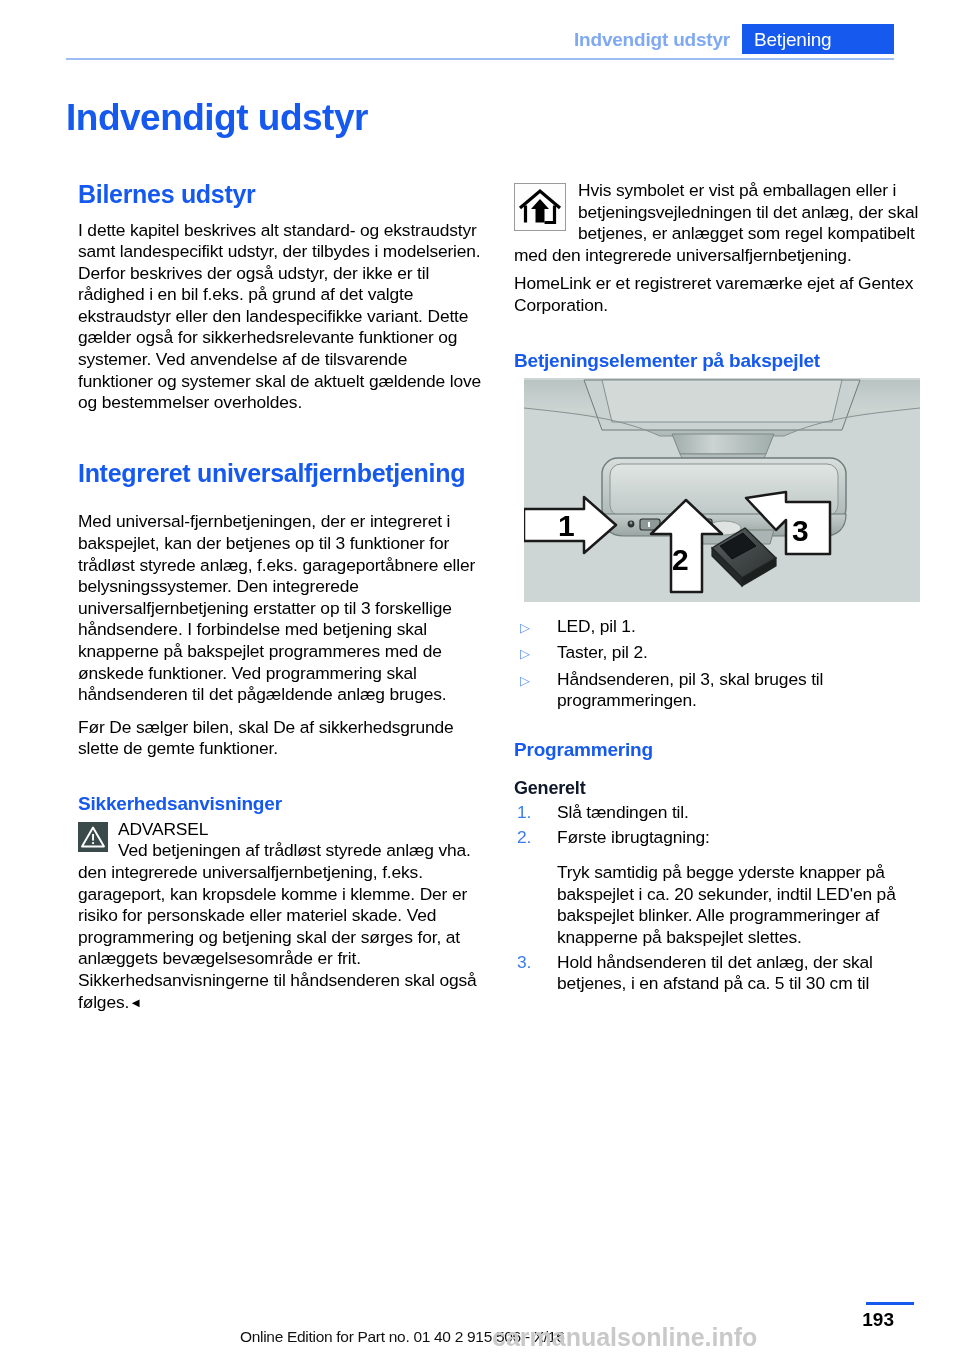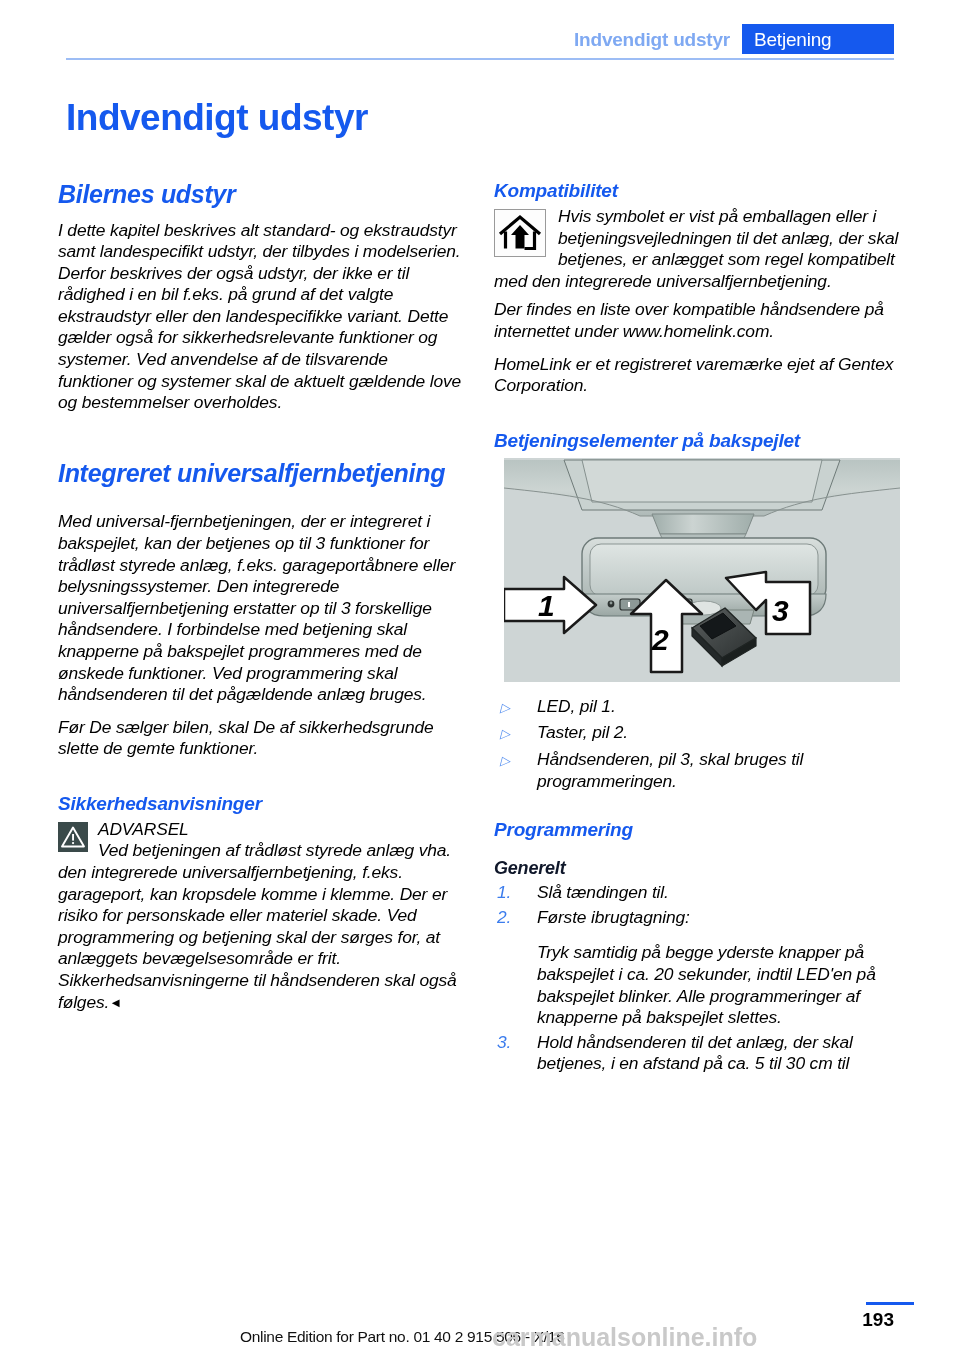--- a/index.html
+++ b/index.html
@@ -62,25 +62,24 @@
     font-size: 37px;
     font-weight: bold;
     color: #1559ee;
     letter-spacing: -0.5px;
   }
 
   
   .columns {
     position: absolute;
     top: 180px;
-    left: 58px;
+    left: 78px;
     width: 848px;
     display: flex;
     gap: 28px;
-    font-style: italic;
   }
   .col { width: 408px; }
 
   h2.sec {
     font-size: 25px;
     font-weight: bold;
     color: #1559ee;
     margin: 0 0 10px 0;
     line-height: 1.18;
     letter-spacing: -0.3px;
@@ -262,35 +261,33 @@
       </div>
       <div class="warn-text">
         <span class="warn-title">ADVARSEL</span>
         <span>Ved betjeningen af trådløst styrede anlæg vha. den integrerede universalfjernbetjening, f.eks. garageport, kan kropsdele komme i klemme. Der er risiko for personskade eller materiel skade. Ved programmering og betjening skal der sørges for, at anlæggets bevægelsesområde er frit. Sikkerhedsanvisningerne til håndsenderen skal også følges.</span><span class="end-mark">◄</span>
       </div>
     </div>
   </div>
 
   <div class="col">
 
-    <h3 class="sub">Kompatibilitet</h3>
 
     <div>
       <div class="hl-icon">
         <svg width="50" height="46" viewBox="0 0 50 46">
           <path d="M5 24 L25 7 L45 24" fill="none" stroke="#000000" stroke-width="3.2" stroke-linejoin="miter" stroke-linecap="butt"></path>
           <path d="M10.5 21.5 L10.5 38.5" fill="none" stroke="#000000" stroke-width="3.2"></path>
           <path d="M39.5 21.5 L39.5 38.5 L29.5 38.5" fill="none" stroke="#000000" stroke-width="3.2"></path>
           <path d="M20.5 38.5 L20.5 25 L16 25 L25 15 L34 25 L29.5 25 L29.5 38.5 Z" fill="#000000"></path>
         </svg>
       </div>
       <p class="body">Hvis symbolet er vist på emballagen eller i betjeningsvejledningen til det anlæg, der skal betjenes, er anlægget som regel kompatibelt med den integrerede universalfjernbetjening.</p>
     </div>
 
-    <p class="body">Der findes en liste over kompatible håndsendere på internettet under www.homelink.com.</p>
     <p class="body">HomeLink er et registreret varemærke ejet af Gentex Corporation.</p>
 
     <div class="sp-md"></div>
 
     <h3 class="sub">Betjeningselementer på bakspejlet</h3>
 
     <div class="figure">
       <svg width="396" height="224" viewBox="0 0 396 224">
         <defs>
           <linearGradient id="gRoof" x1="0" y1="0" x2="0" y2="1">

